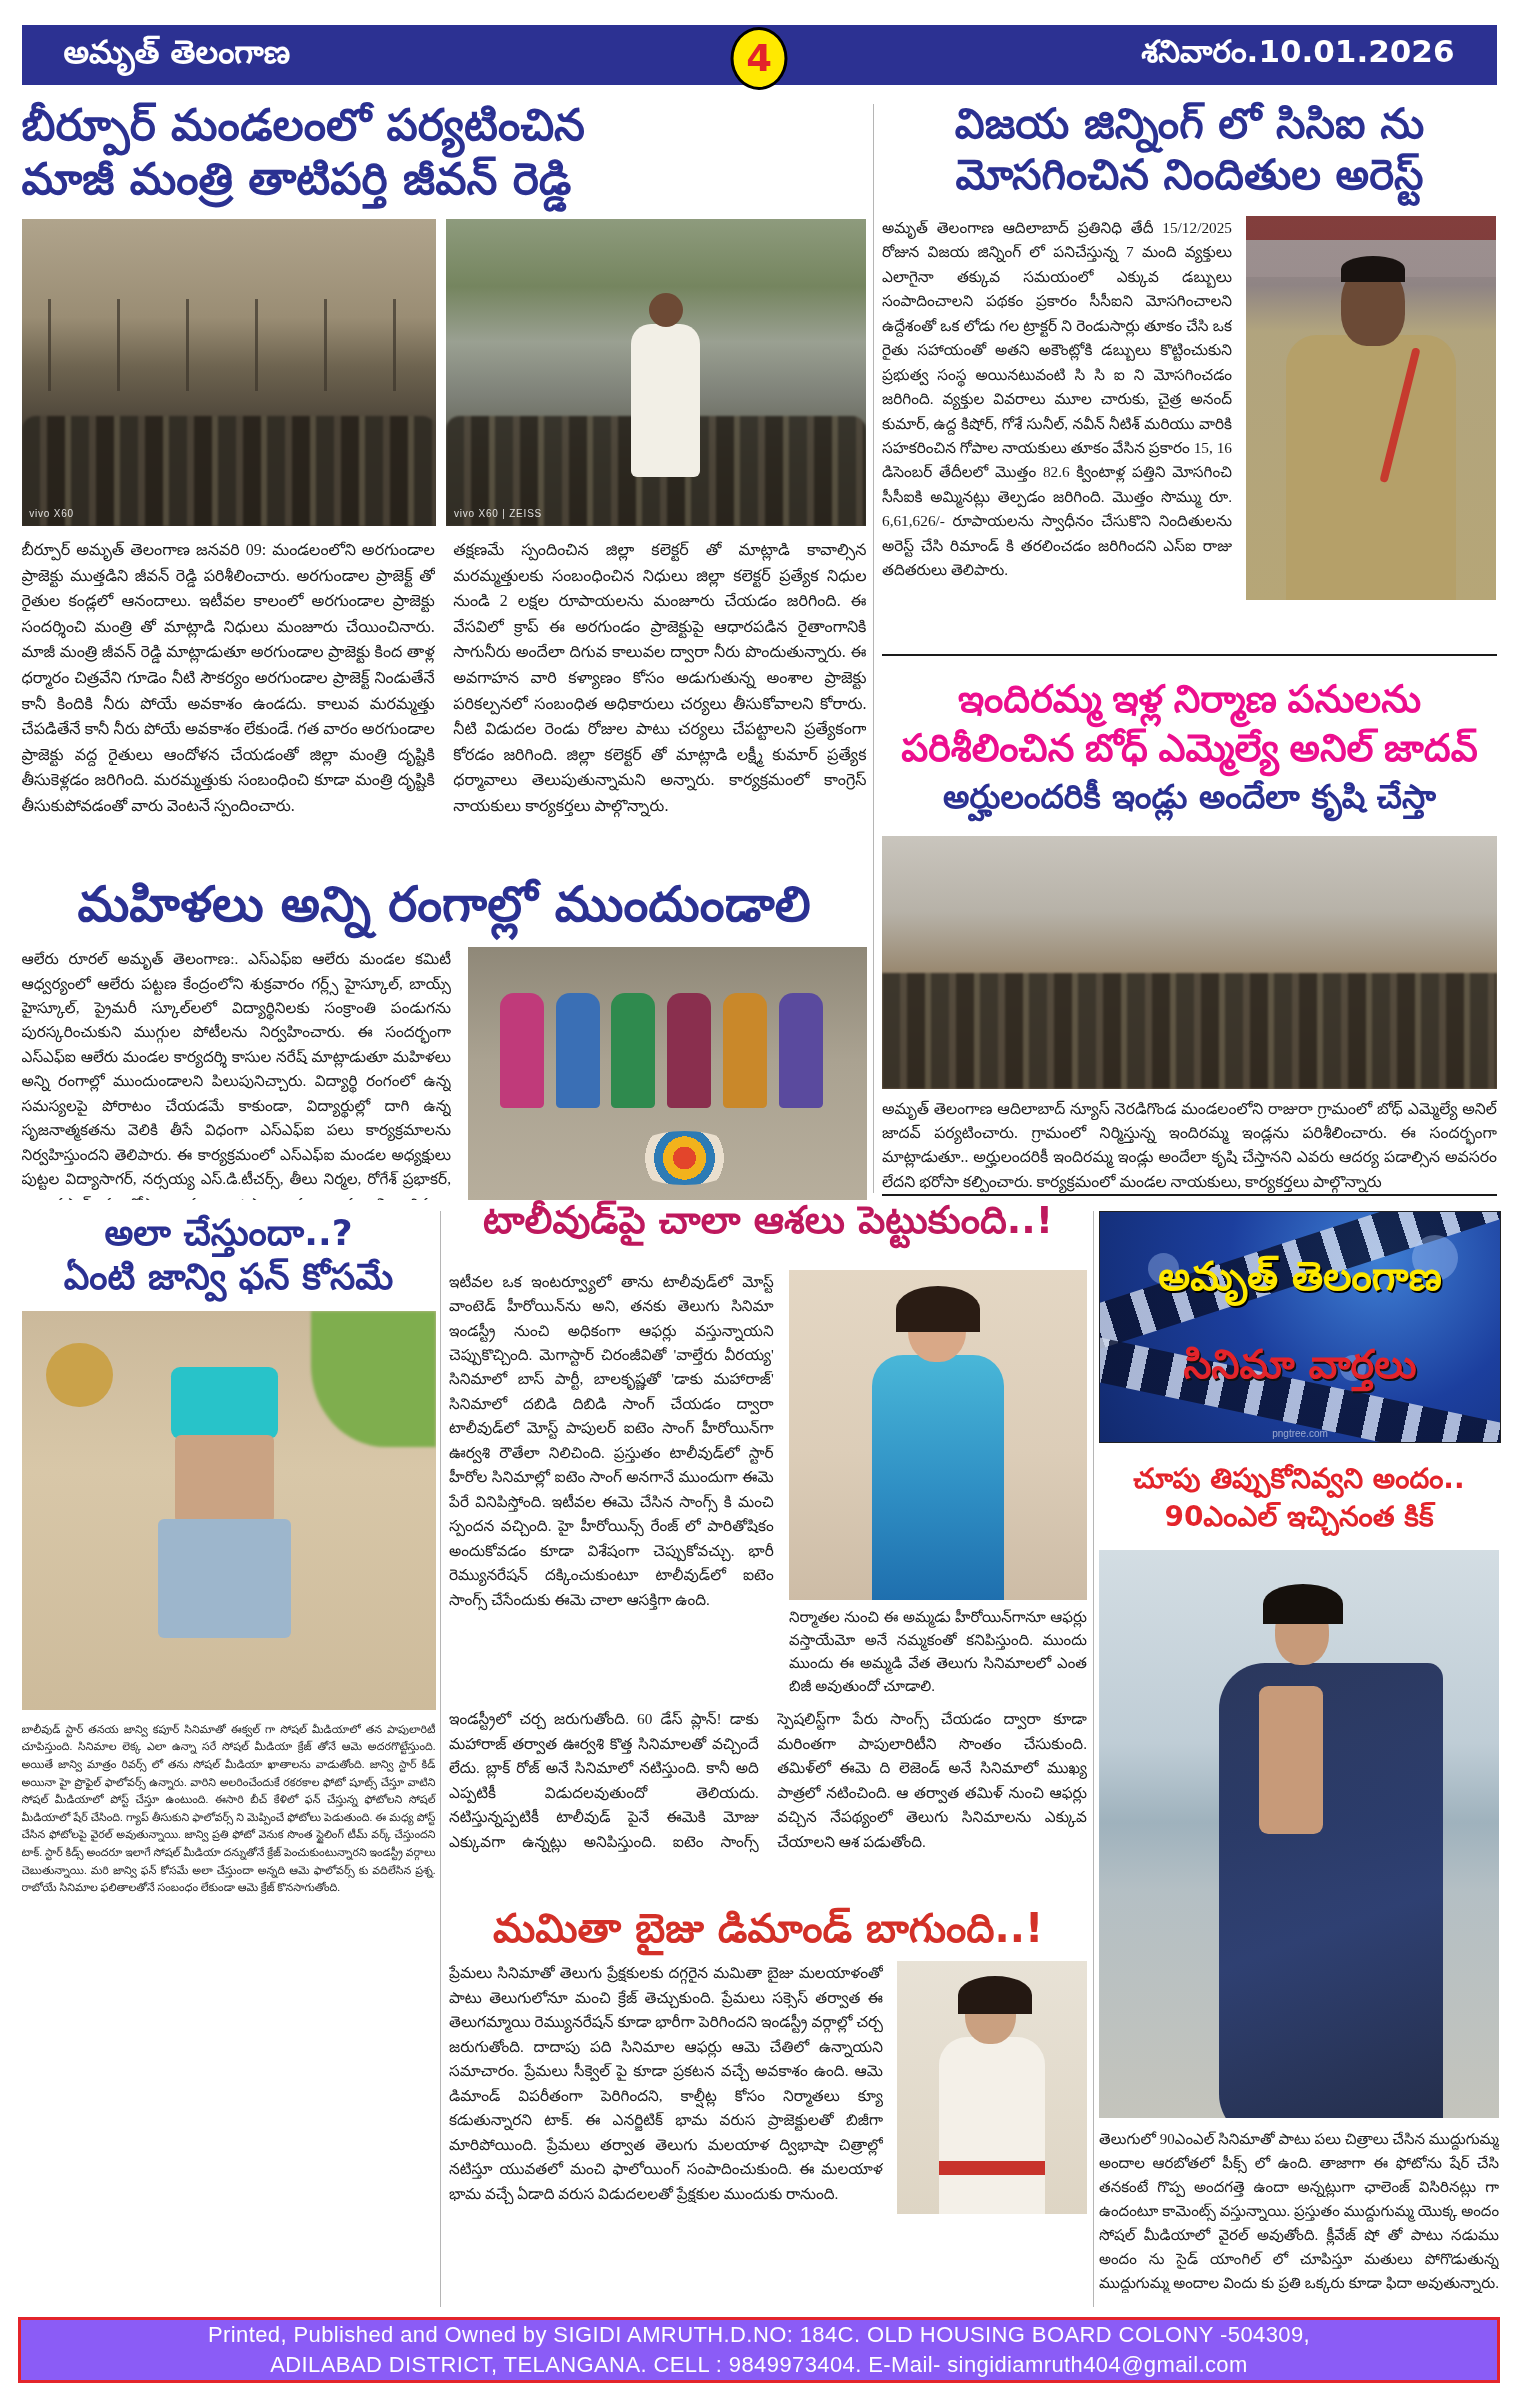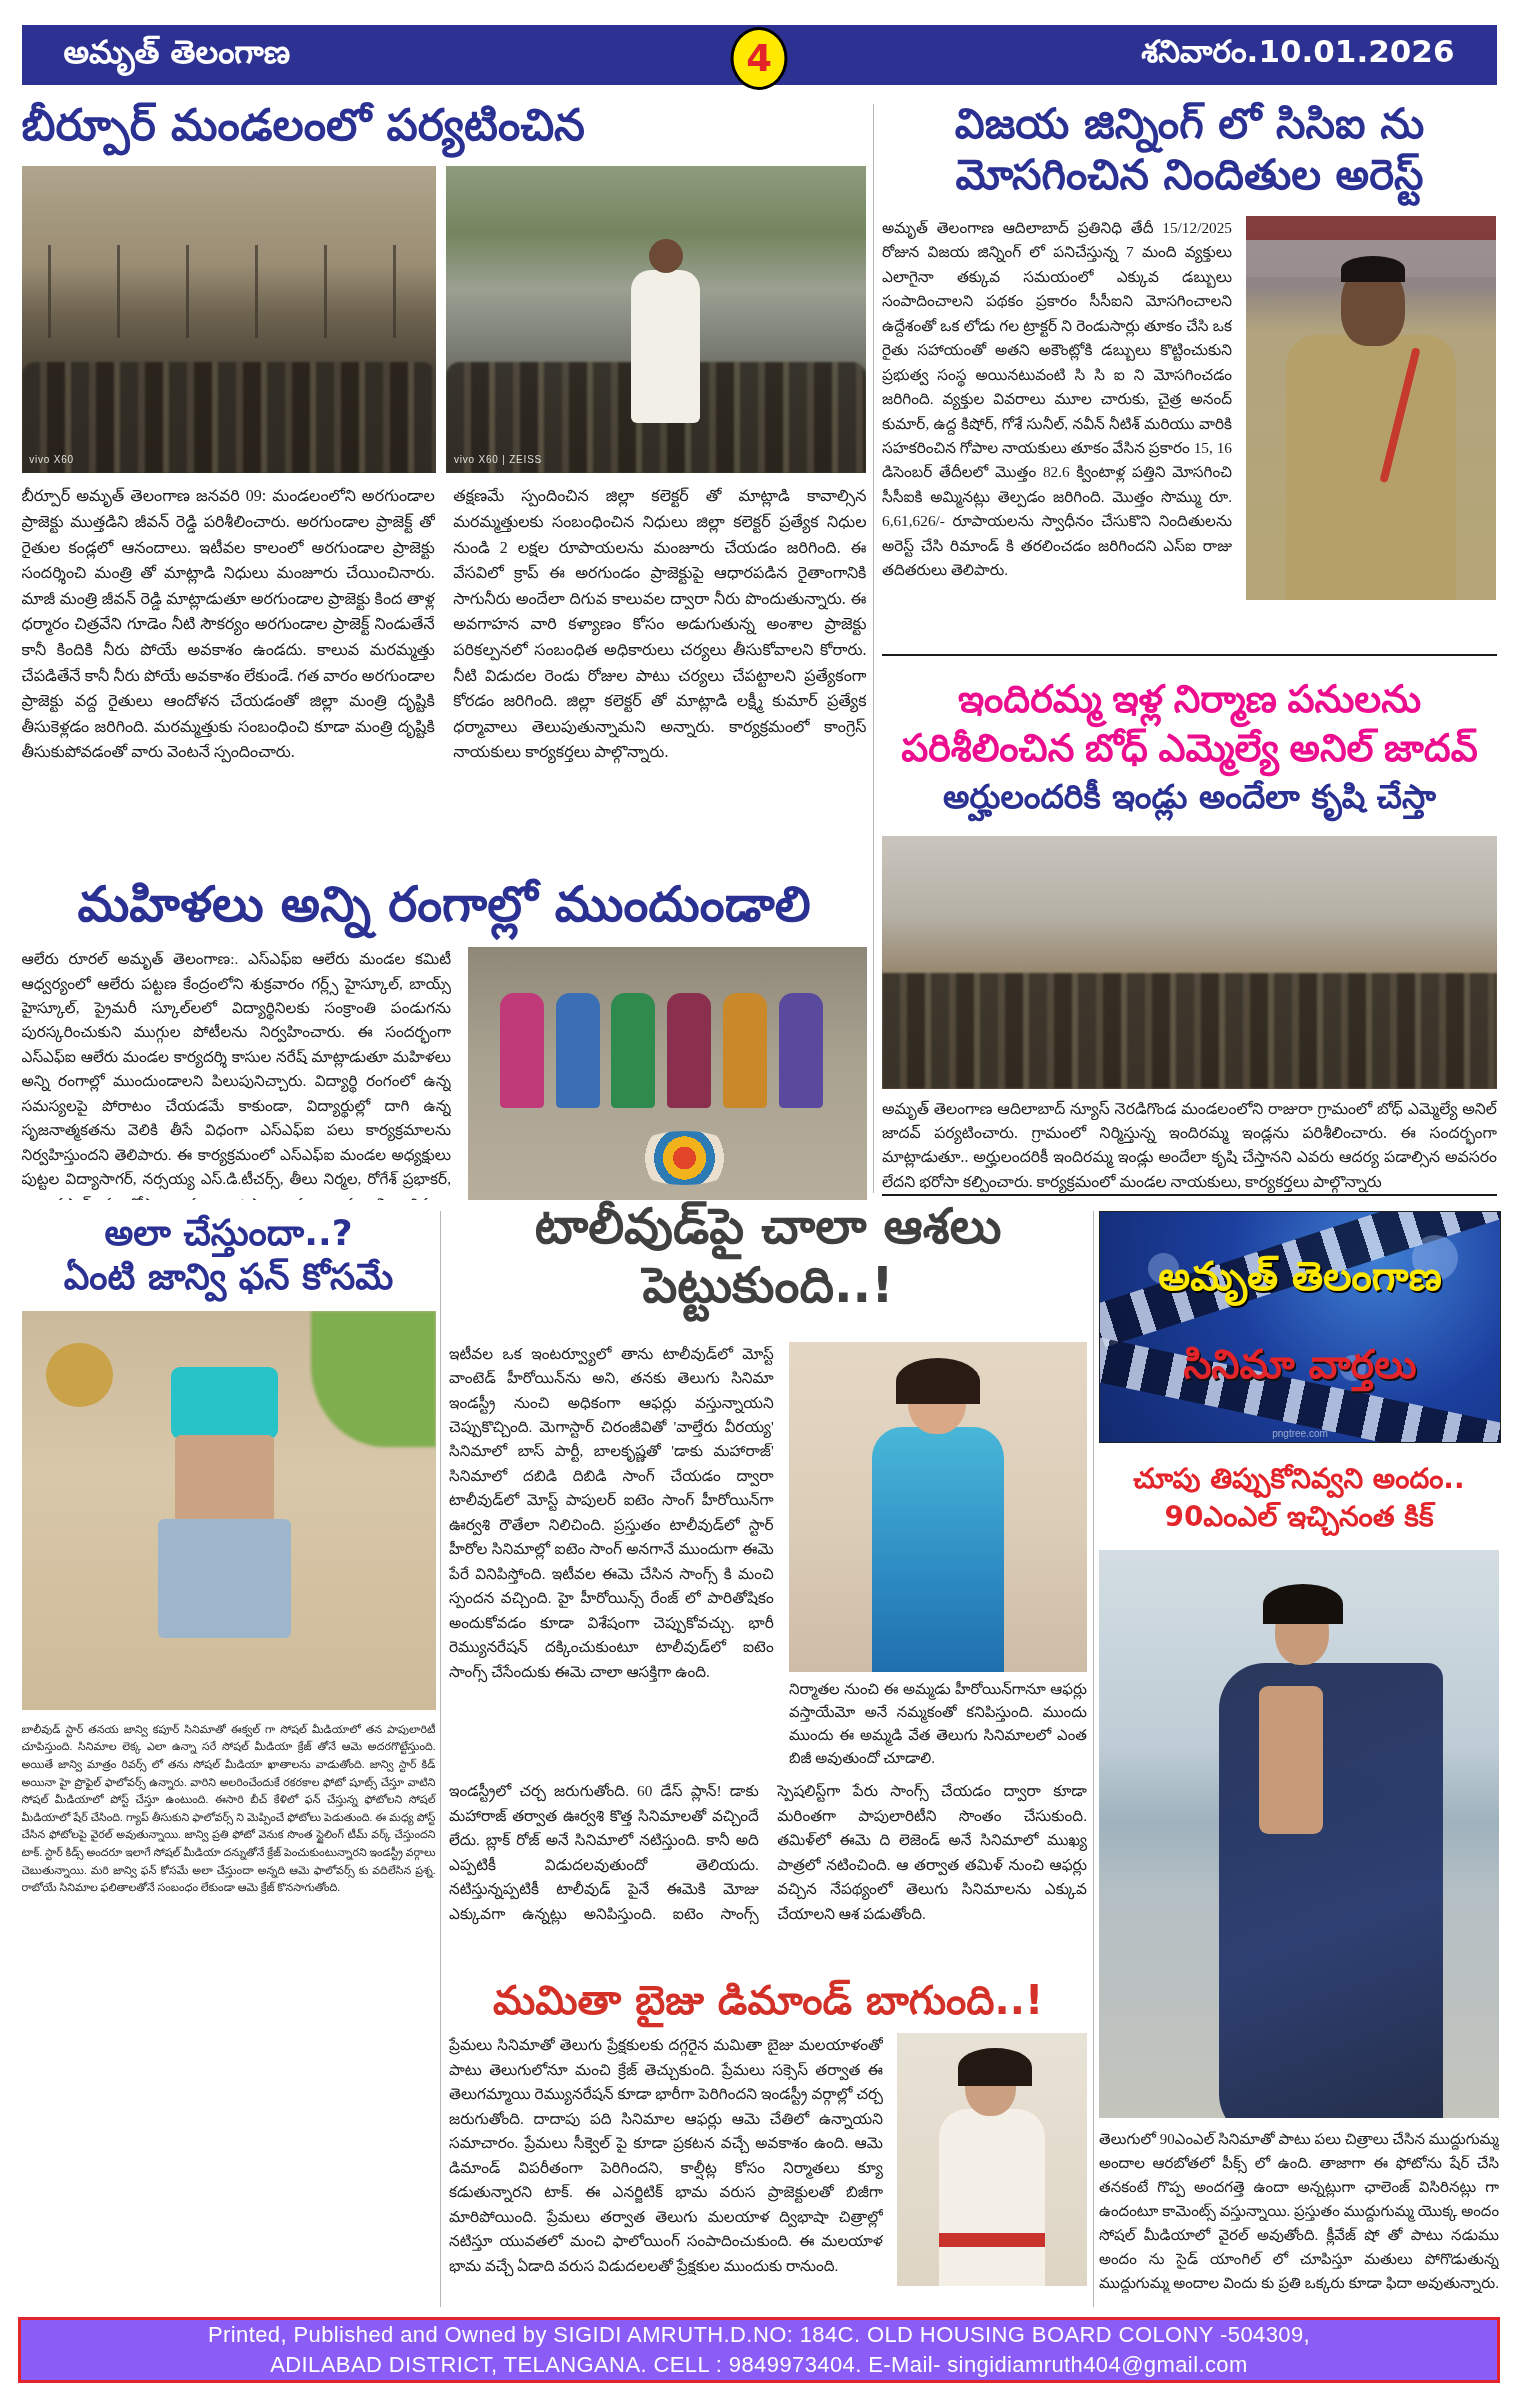--- a/index.html
+++ b/index.html
@@ -67,21 +67,21 @@
   .bcol-left{position:absolute;left:21.5px;top:1211px;width:414px;}
   .bcol-left .hl{font-size:36px;text-align:center;}
   .ph-janhvi{width:414px;height:399px;margin-top:12.3px;background:linear-gradient(180deg,#cbb99b 0%,#d8c7a8 40%,#cdbb9b 100%);}
   .jan-bush{position:absolute;right:0;top:0;width:30%;height:34%;border-radius:0 0 0 60%;background:#7fae4e;filter:blur(1.5px);}
   .jan-top{position:absolute;left:36%;top:14%;width:26%;height:18%;background:#28c3c9;border-radius:9.2px;}
   .jan-skin{position:absolute;left:37%;top:31%;width:24%;height:22%;background:#caa383;border-radius:6.1px;}
   .jan-shorts{position:absolute;left:33%;top:52%;width:32%;height:30%;background:#9db6cc;border-radius:6.1px;}
   .jan-coco{position:absolute;left:6%;top:8%;width:16%;height:16%;background:#caa24a;border-radius:50%;}
   .bcol-left .body-txt{margin-top:10.7px;height:537px;font-size:11px;}
   .bcol-mid{position:absolute;left:449px;top:1198px;width:638px;}
-  .hl-green{font-family:"DejaVu Sans",sans-serif;font-weight:bold;color:#404040;font-size:49px;text-align:center;line-height:1.2;}
+  .hl-green{font-family:"DejaVu Sans",sans-serif;font-weight:bold;color:#be185d;font-size:38px;text-align:center;line-height:1.2;}
   .mid-row1{display:flex;gap:15.3px;margin-top:26px;}
   .mid-row1 .body-txt{width:325px;height:430px;font-size:15.3px;}
   .mid-right{width:298px;}
   .ph-urvashi{width:298px;height:330px;background:linear-gradient(180deg,#e4d7c4 0%,#dccdb8 55%,#cdbca6 100%);}
   .urv-dress{position:absolute;left:28%;top:26%;width:44%;height:74%;border-radius:31px 31px 0 0;
              background:linear-gradient(180deg,#49b7d8 0%,#2f8fc4 55%,#1f6fae 100%);}
   .urv-head{position:absolute;left:40%;top:8%;width:58px;height:66px;border-radius:46%;background:#d9a887;}
   .urv-hair{position:absolute;left:36%;top:5%;width:84px;height:46px;border-radius:50% 50% 0 0;background:#2a1c14;}
   .mid-right .caption{margin-top:6.1px;height:91px;font-size:15px;}
   .mid-body2{margin-top:7.7px;height:184px;column-count:2;column-gap:18.4px;font-size:15.3px;line-height:1.6;text-align:justify;overflow:hidden;}
@@ -134,20 +134,21 @@
   </div>
 
   <div class="vline" style="left:873px;top:104px;height:1089px;"></div>
   <div class="vline" style="left:440px;top:1211px;height:1096px;"></div>
   <div class="vline" style="left:1093px;top:1211px;height:1096px;"></div>
   <div class="hline" style="left:882px;top:654px;width:615px;"></div>
   <div class="hline" style="left:882px;top:1194px;width:615px;"></div>
 
   <div class="a1">
     <div class="hl">బీర్పూర్ మండలంలో పర్యటించిన</div>
+    <div class="hl">మాజీ మంత్రి తాటిపర్తి జీవన్ రెడ్డి</div>
     <div class="a1-photos">
       <div class="photo ph-lake1">
         <div class="trees"></div>
         <div class="crowd"></div>
         <div class="wm">vivo X60</div>
       </div>
       <div class="photo ph-lake2">
         <div class="crowd"></div>
         <div class="vip"></div>
         <div class="wm">vivo X60 | ZEISS</div>

